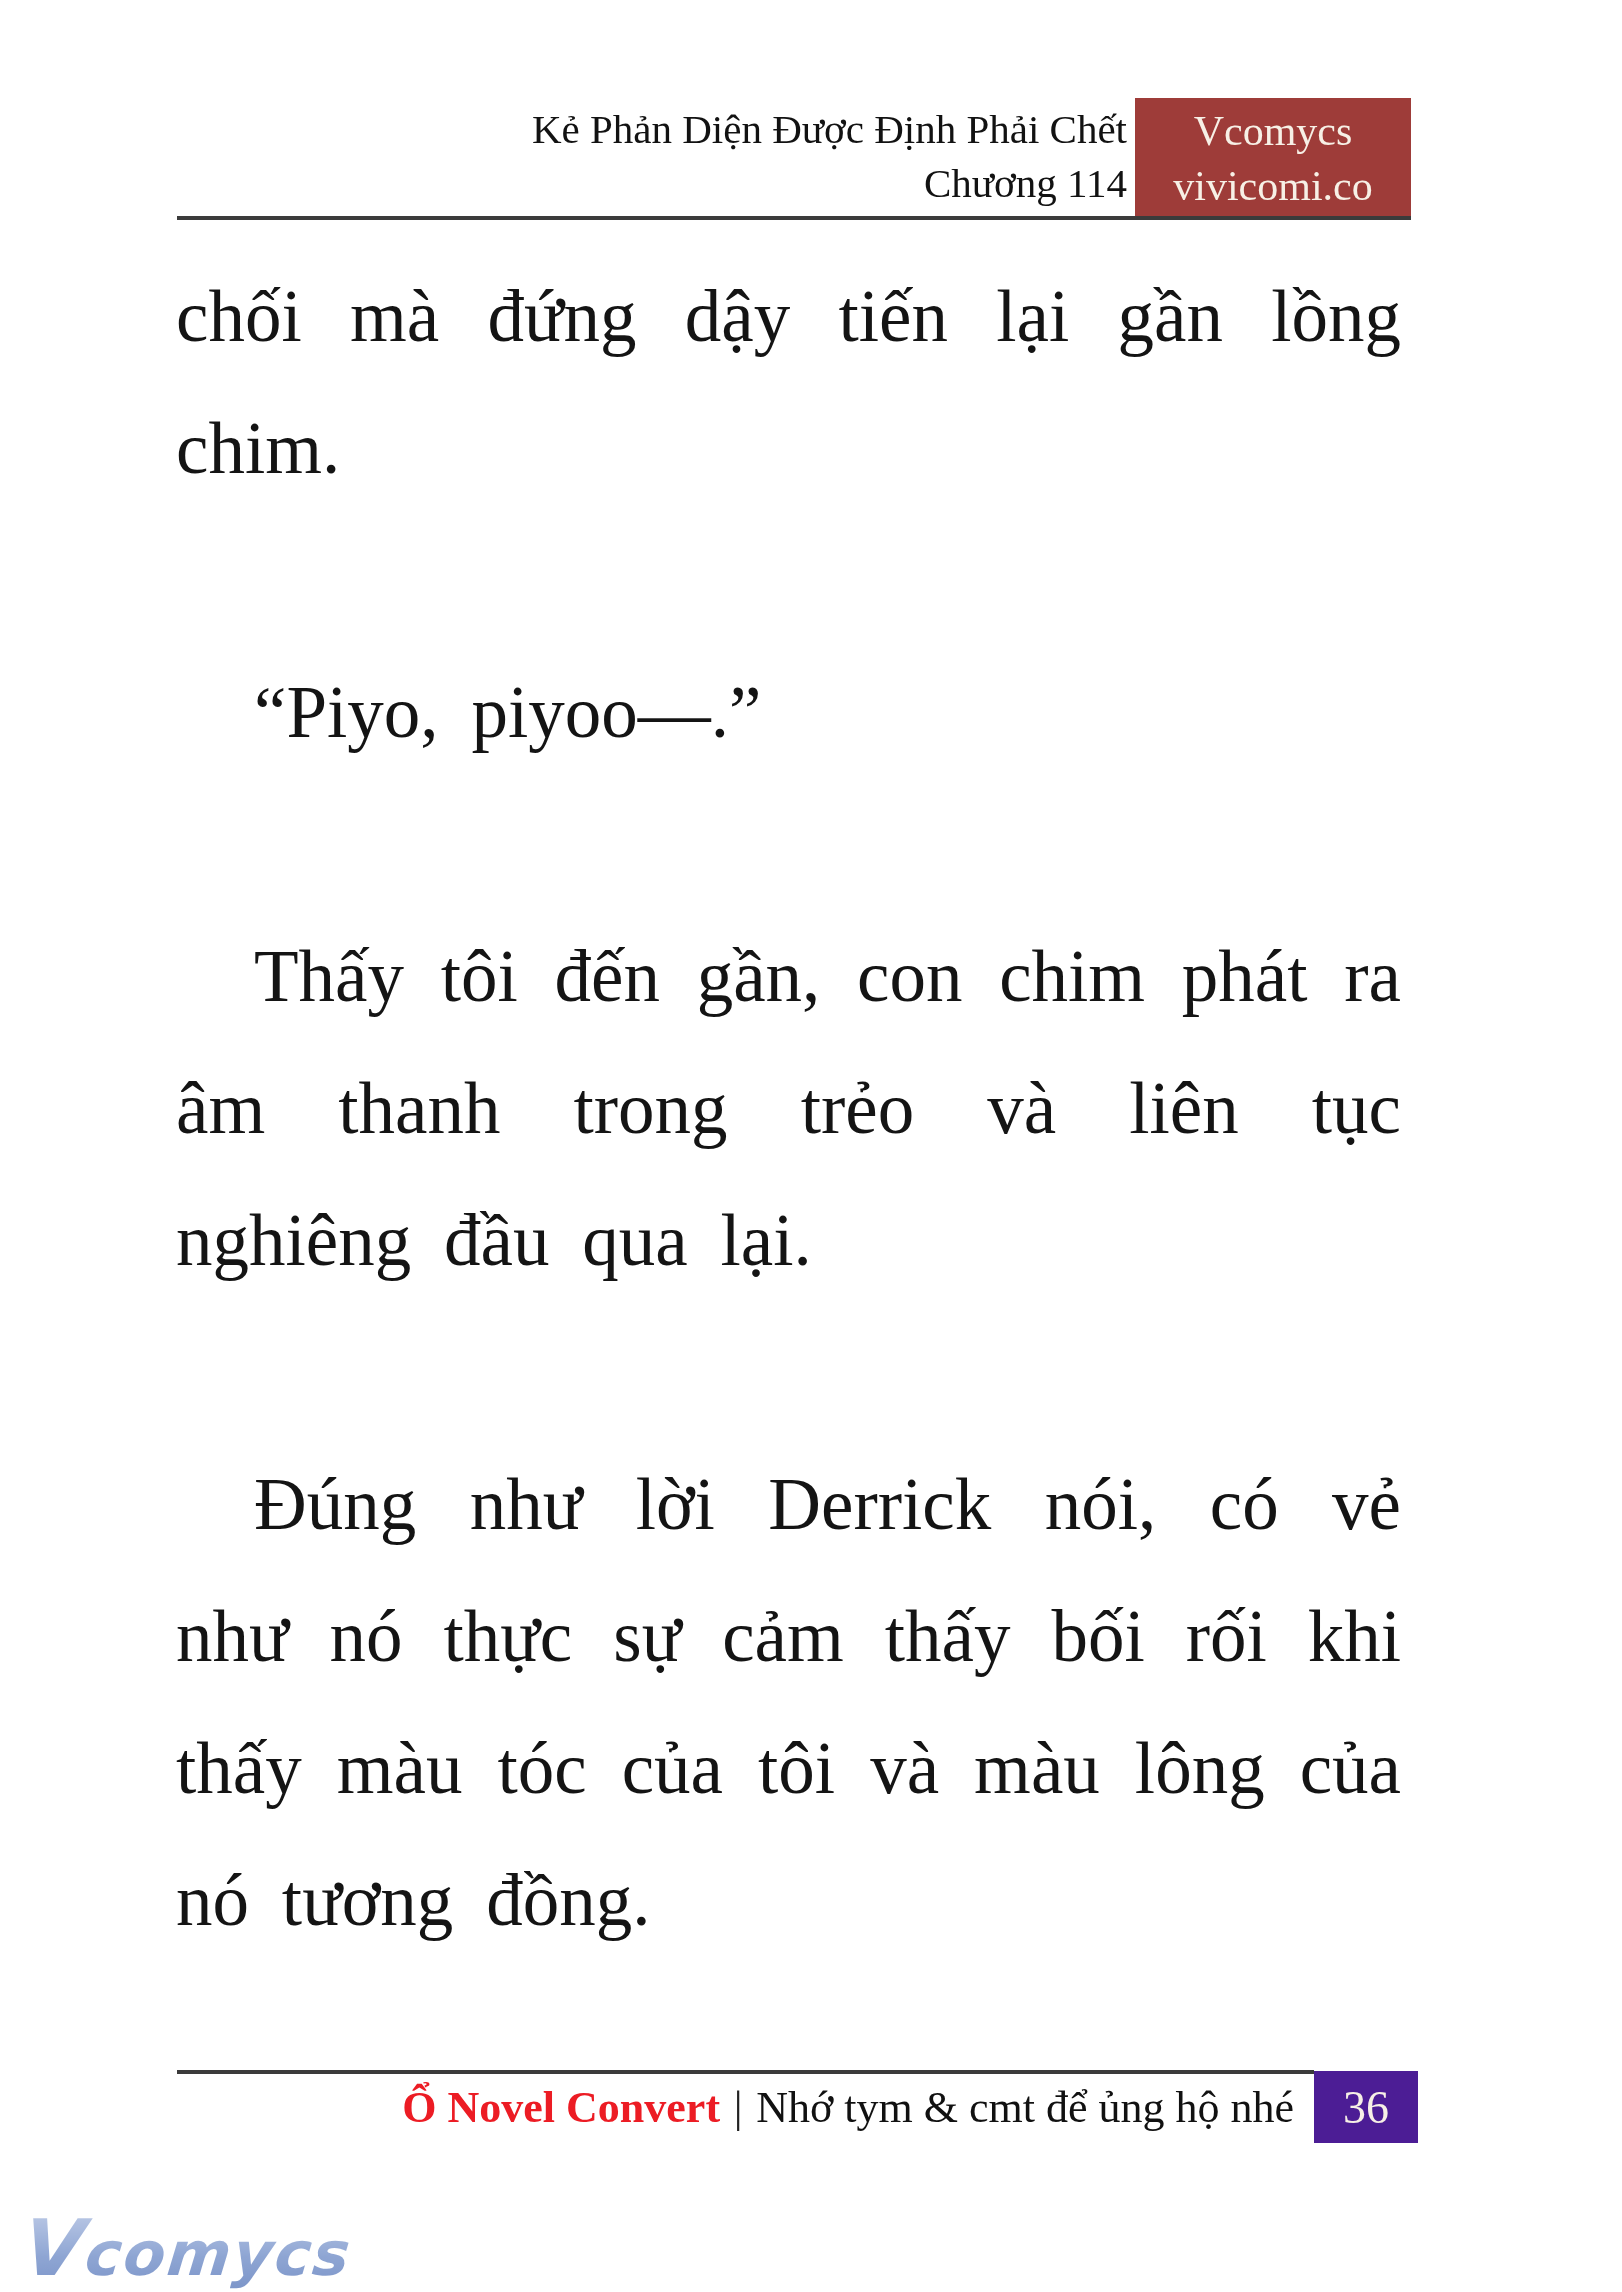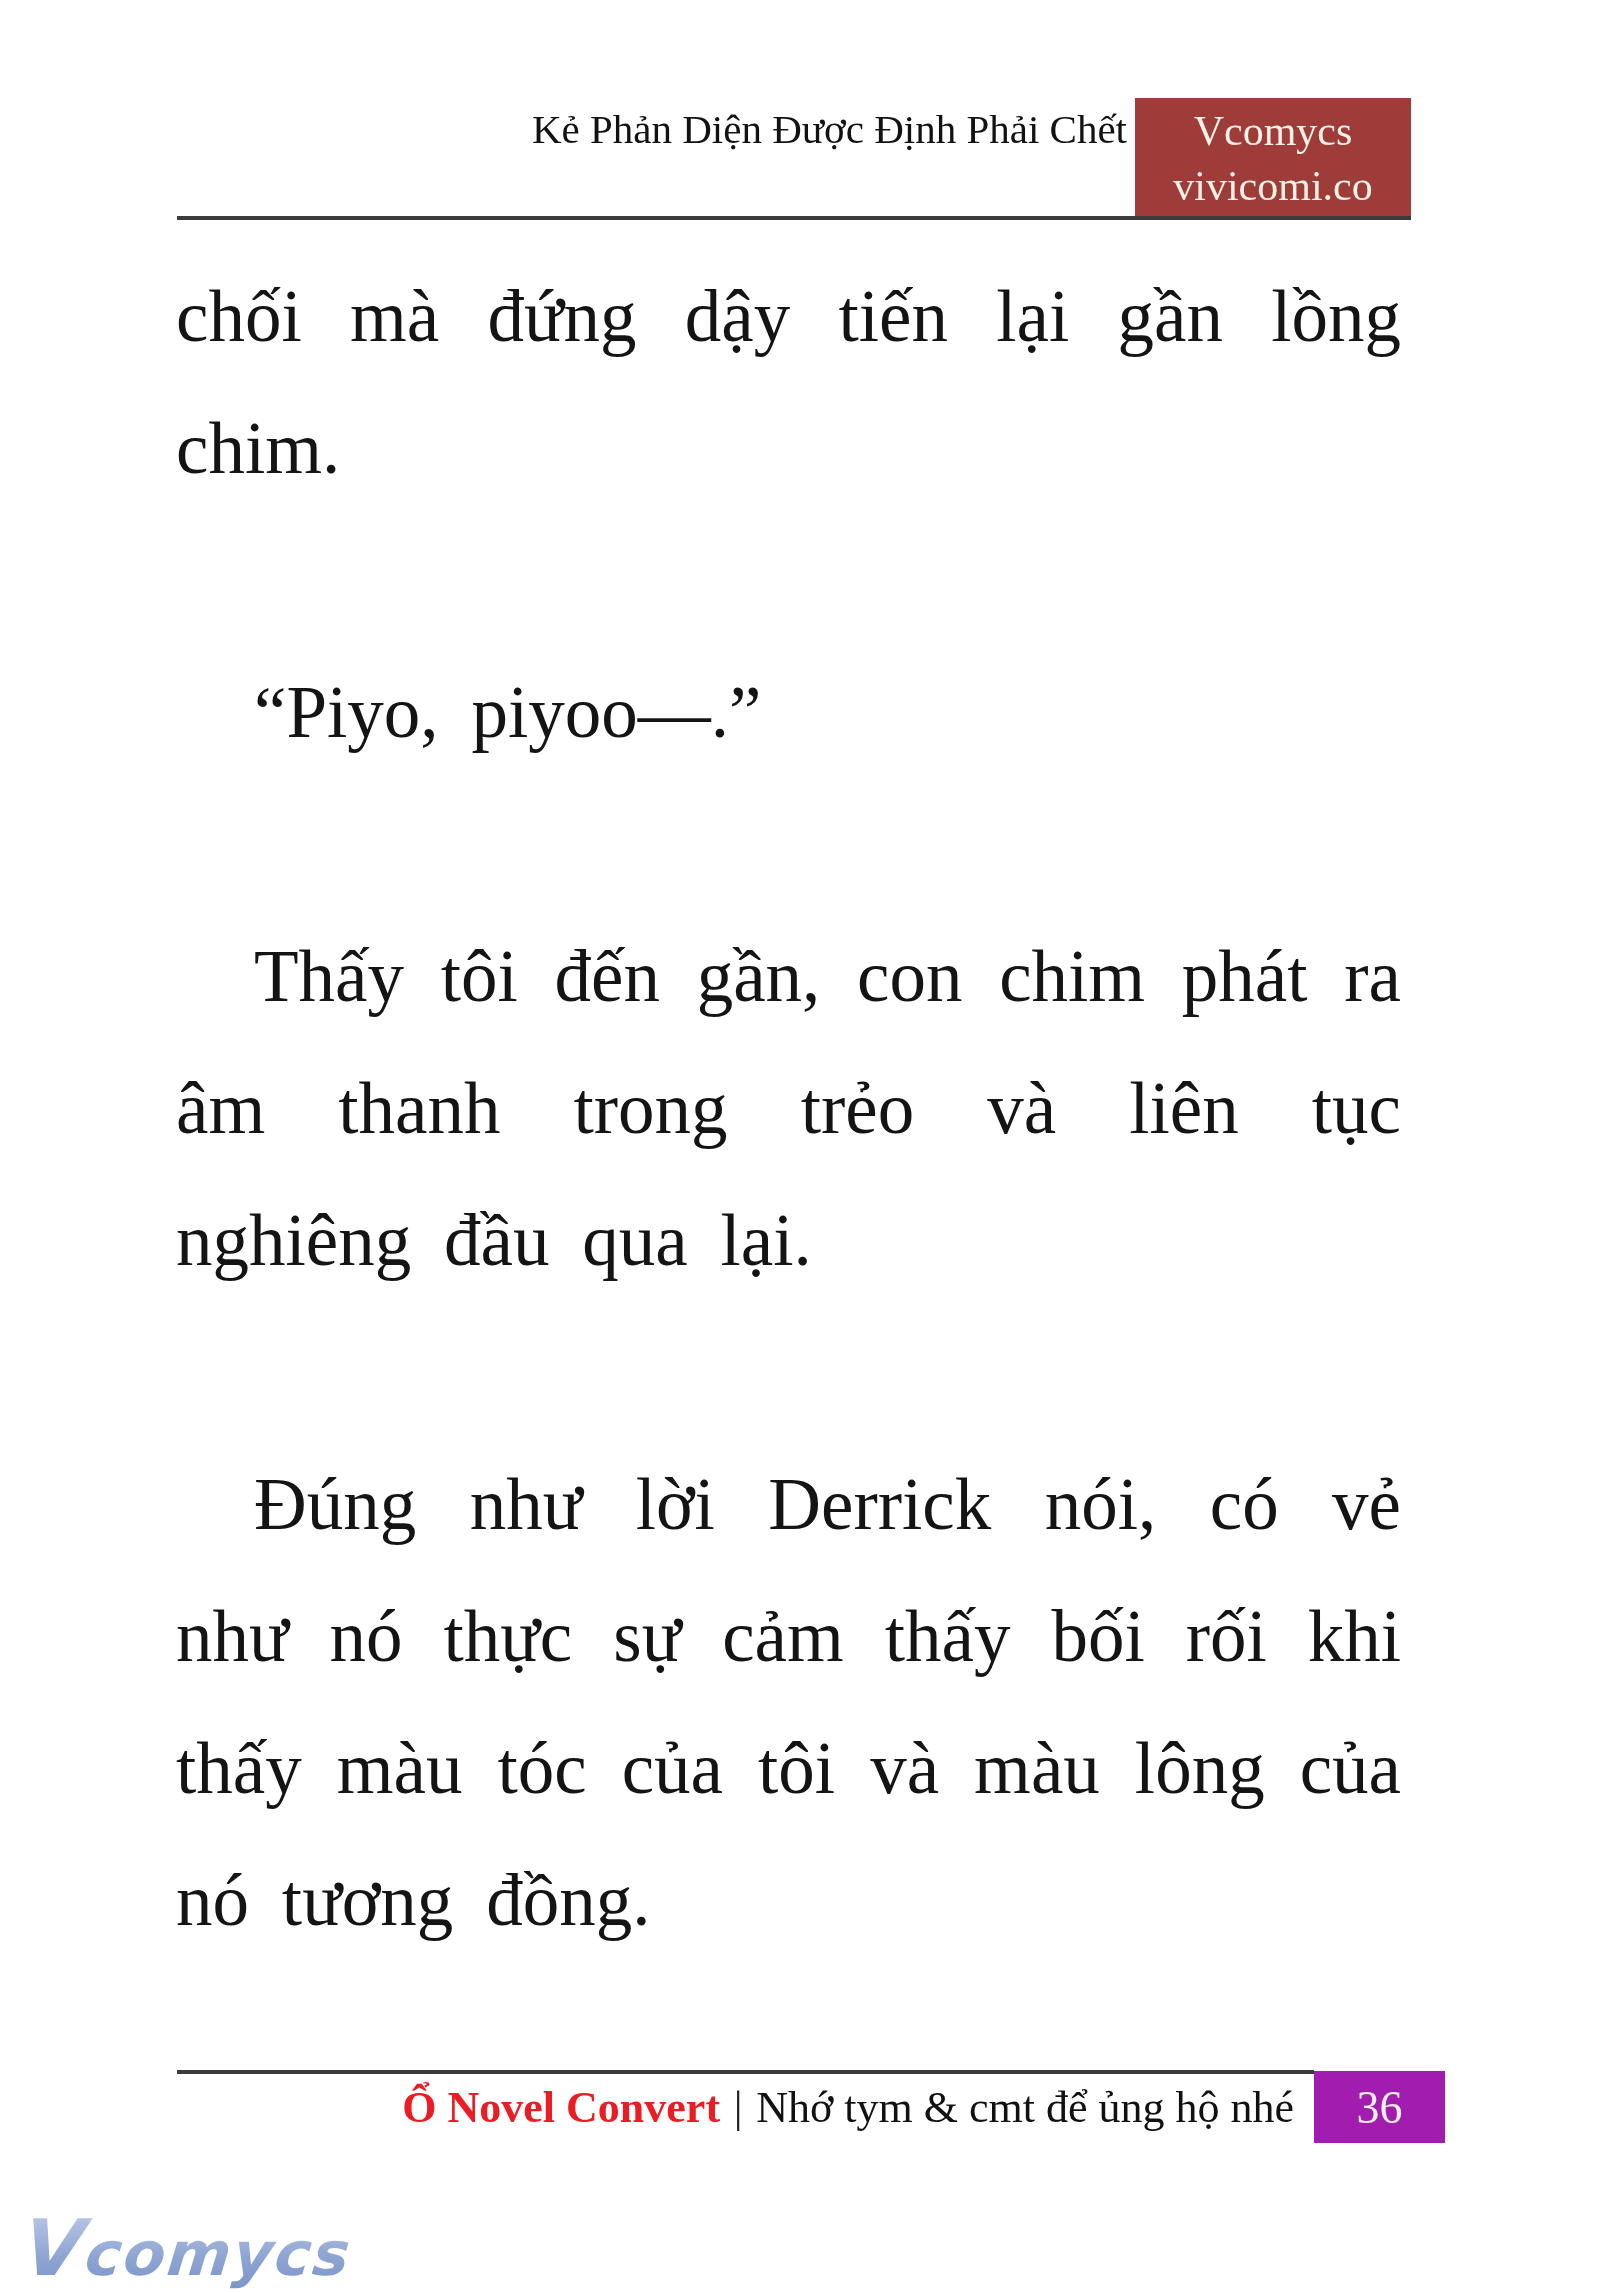--- a/index.html
+++ b/index.html
@@ -74,22 +74,22 @@
   }
   .footer-brand {
     color: #ec1c24;
     font-weight: bold;
     text-align: center;
   }
   .footer-sep { padding: 0 13.7px; color: #222222; font-weight: normal; }
   .page-number-box {
     position: absolute;
     left: 1314px; top: 2071px;
-    width: 131px; height: 72px;
-    background: #a21caf;
+    width: 104px; height: 72px;
+    background: #4c1d95;
     color: #f7f0e6;
     display: flex; align-items: center; justify-content: center;
     font-size: 46px;
   }
 
   
   .watermark {
     position: absolute;
     left: 23.5px; top: 2203px;
     font-family: "DejaVu Sans", sans-serif;
@@ -104,20 +104,21 @@
     color: transparent;
     white-space: nowrap;
   }
   .watermark .wm-cap { font-size: 78px; }
 </style>
 </head>
 <body>
 
 <div class="header-title-block">
   <div>Kẻ Phản Diện Được Định Phải Chết</div>
+  <div>Chương 114</div>
 </div>
 
 <div class="brand-box">
   <div>Vcomycs</div>
   <div>vivicomi.co</div>
 </div>
 
 <div class="header-rule"></div>
 
 <div class="page-body">

